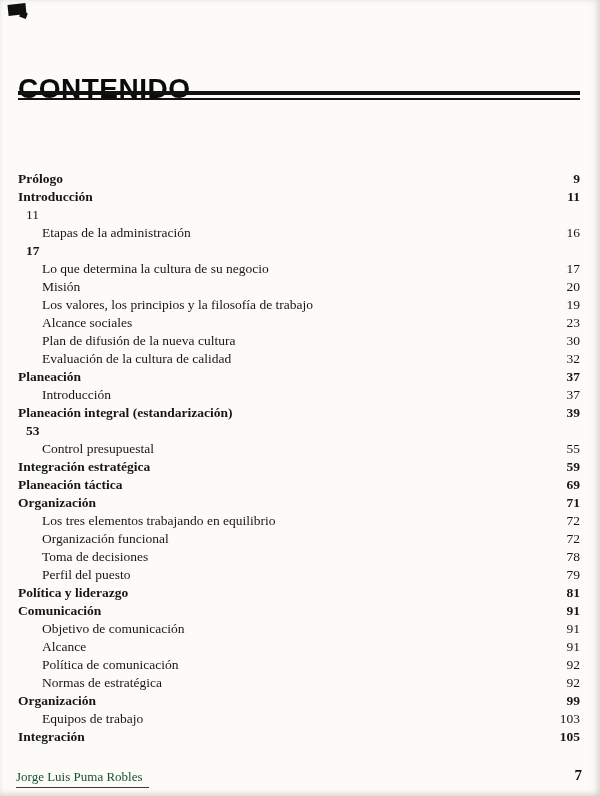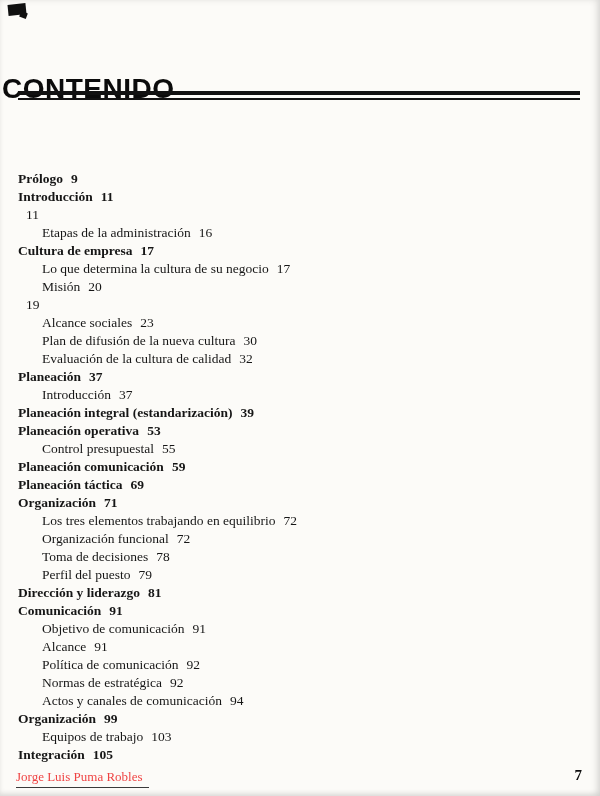--- a/index.html
+++ b/index.html
@@ -31,21 +31,21 @@
     position: absolute;
     top: 12px;
     left: 20px;
     width: 7px;
     height: 6px;
     background: #101010;
     transform: rotate(20deg);
   }
   .title {
     position: absolute;
-    left: 2px;
+    left: 18px;
     top: 54px;
     font-family: "Liberation Sans", sans-serif;
     font-weight: 700;
     font-size: 28px;
     letter-spacing: 0.5px;
     color: #0b0b0b;
   }
   .double-rule {
     position: absolute;
     left: 18px;
@@ -56,38 +56,39 @@
     border-bottom: 2px solid #111;
   }
   .toc {
     position: absolute;
     left: 18px;
     right: 20px;
     top: 170px;
   }
   .toc-row {
     display: flex;
+    justify-content: space-between;
     align-items: baseline;
     height: 18px;
     line-height: 18px;
     font-size: 13.5px;
   }
   .toc-row .toc-label { white-space: nowrap; }
   .toc-row.level-1 .toc-label { padding-left: 24px; }
   .toc-row.bold { font-weight: 700; }
   .toc-page {
     font-size: 13.5px;
     padding-left: 8px;
   }
   .footer-author {
     position: absolute;
     left: 16px;
     bottom: 8px;
     font-size: 13px;
-    color: #ef4444;
+    color: #14532d;
   }
   .footer-author .author-text {
     display: inline-block;
     border-bottom: 1.5px solid #3a3a3a;
     padding: 0 6px 2px 0;
   }
   .footer-page-number {
     position: absolute;
     right: 18px;
     bottom: 12px;
@@ -118,32 +119,32 @@
     <span class="toc-page">11</span>
   </div>
       <div class="toc-row level-1">
     <span class="toc-page">11</span>
   </div>
       <div class="toc-row level-1">
     <span class="toc-label">Etapas de la administración</span>
     <span class="toc-page">16</span>
   </div>
       <div class="toc-row level-0 bold">
-    <span class="toc-label">Cultura de empresa</span>
     <span class="toc-page">17</span>
   </div>
       <div class="toc-row level-1">
     <span class="toc-label">Lo que determina la cultura de su negocio</span>
     <span class="toc-page">17</span>
   </div>
       <div class="toc-row level-1">
     <span class="toc-label">Misión</span>
     <span class="toc-page">20</span>
   </div>
       <div class="toc-row level-1">
+    <span class="toc-label">Los valores, los principios y la filosofía de trabajo</span>
     <span class="toc-page">19</span>
   </div>
       <div class="toc-row level-1">
     <span class="toc-label">Alcance sociales</span>
     <span class="toc-page">23</span>
   </div>
       <div class="toc-row level-1">
     <span class="toc-label">Plan de difusión de la nueva cultura</span>
     <span class="toc-page">30</span>
   </div>
@@ -157,29 +158,28 @@
   </div>
       <div class="toc-row level-1">
     <span class="toc-label">Introducción</span>
     <span class="toc-page">37</span>
   </div>
       <div class="toc-row level-0 bold">
     <span class="toc-label">Planeación integral (estandarización)</span>
     <span class="toc-page">39</span>
   </div>
       <div class="toc-row level-0 bold">
-    <span class="toc-label">Planeación operativa</span>
     <span class="toc-page">53</span>
   </div>
       <div class="toc-row level-1">
     <span class="toc-label">Control presupuestal</span>
     <span class="toc-page">55</span>
   </div>
       <div class="toc-row level-0 bold">
-    <span class="toc-label">Planeación comunicación</span>
+    <span class="toc-label">Integración estratégica</span>
     <span class="toc-page">59</span>
   </div>
       <div class="toc-row level-0 bold">
     <span class="toc-label">Planeación táctica</span>
     <span class="toc-page">69</span>
   </div>
       <div class="toc-row level-0 bold">
     <span class="toc-label">Organización</span>
     <span class="toc-page">71</span>
   </div>
@@ -193,21 +193,21 @@
   </div>
       <div class="toc-row level-1">
     <span class="toc-label">Toma de decisiones</span>
     <span class="toc-page">78</span>
   </div>
       <div class="toc-row level-1">
     <span class="toc-label">Perfil del puesto</span>
     <span class="toc-page">79</span>
   </div>
       <div class="toc-row level-0 bold">
-    <span class="toc-label">Dirección y liderazgo</span>
+    <span class="toc-label">Política y liderazgo</span>
     <span class="toc-page">81</span>
   </div>
       <div class="toc-row level-0 bold">
     <span class="toc-label">Comunicación</span>
     <span class="toc-page">91</span>
   </div>
       <div class="toc-row level-1">
     <span class="toc-label">Objetivo de comunicación</span>
     <span class="toc-page">91</span>
   </div>
@@ -216,24 +216,20 @@
     <span class="toc-page">91</span>
   </div>
       <div class="toc-row level-1">
     <span class="toc-label">Política de comunicación</span>
     <span class="toc-page">92</span>
   </div>
       <div class="toc-row level-1">
     <span class="toc-label">Normas de estratégica</span>
     <span class="toc-page">92</span>
   </div>
-      <div class="toc-row level-1">
-    <span class="toc-label">Actos y canales de comunicación</span>
-    <span class="toc-page">94</span>
-  </div>
       <div class="toc-row level-0 bold">
     <span class="toc-label">Organización</span>
     <span class="toc-page">99</span>
   </div>
       <div class="toc-row level-1">
     <span class="toc-label">Equipos de trabajo</span>
     <span class="toc-page">103</span>
   </div>
       <div class="toc-row level-0 bold">
     <span class="toc-label">Integración</span>

